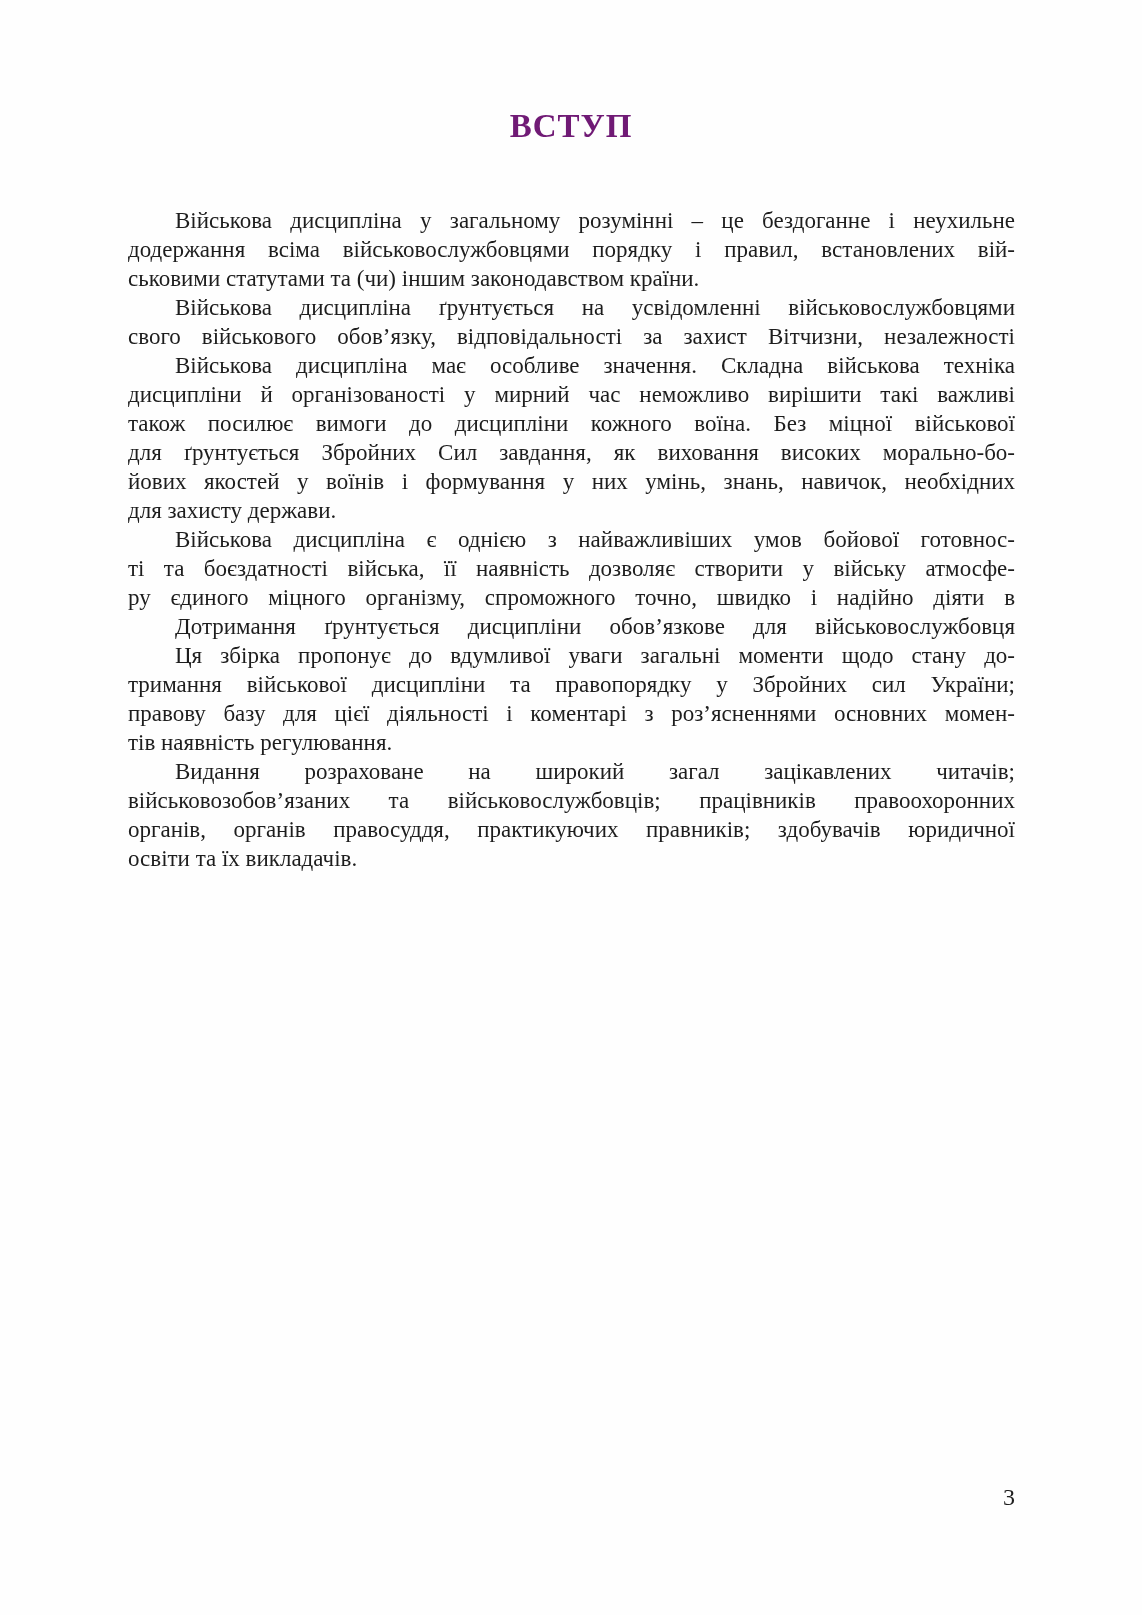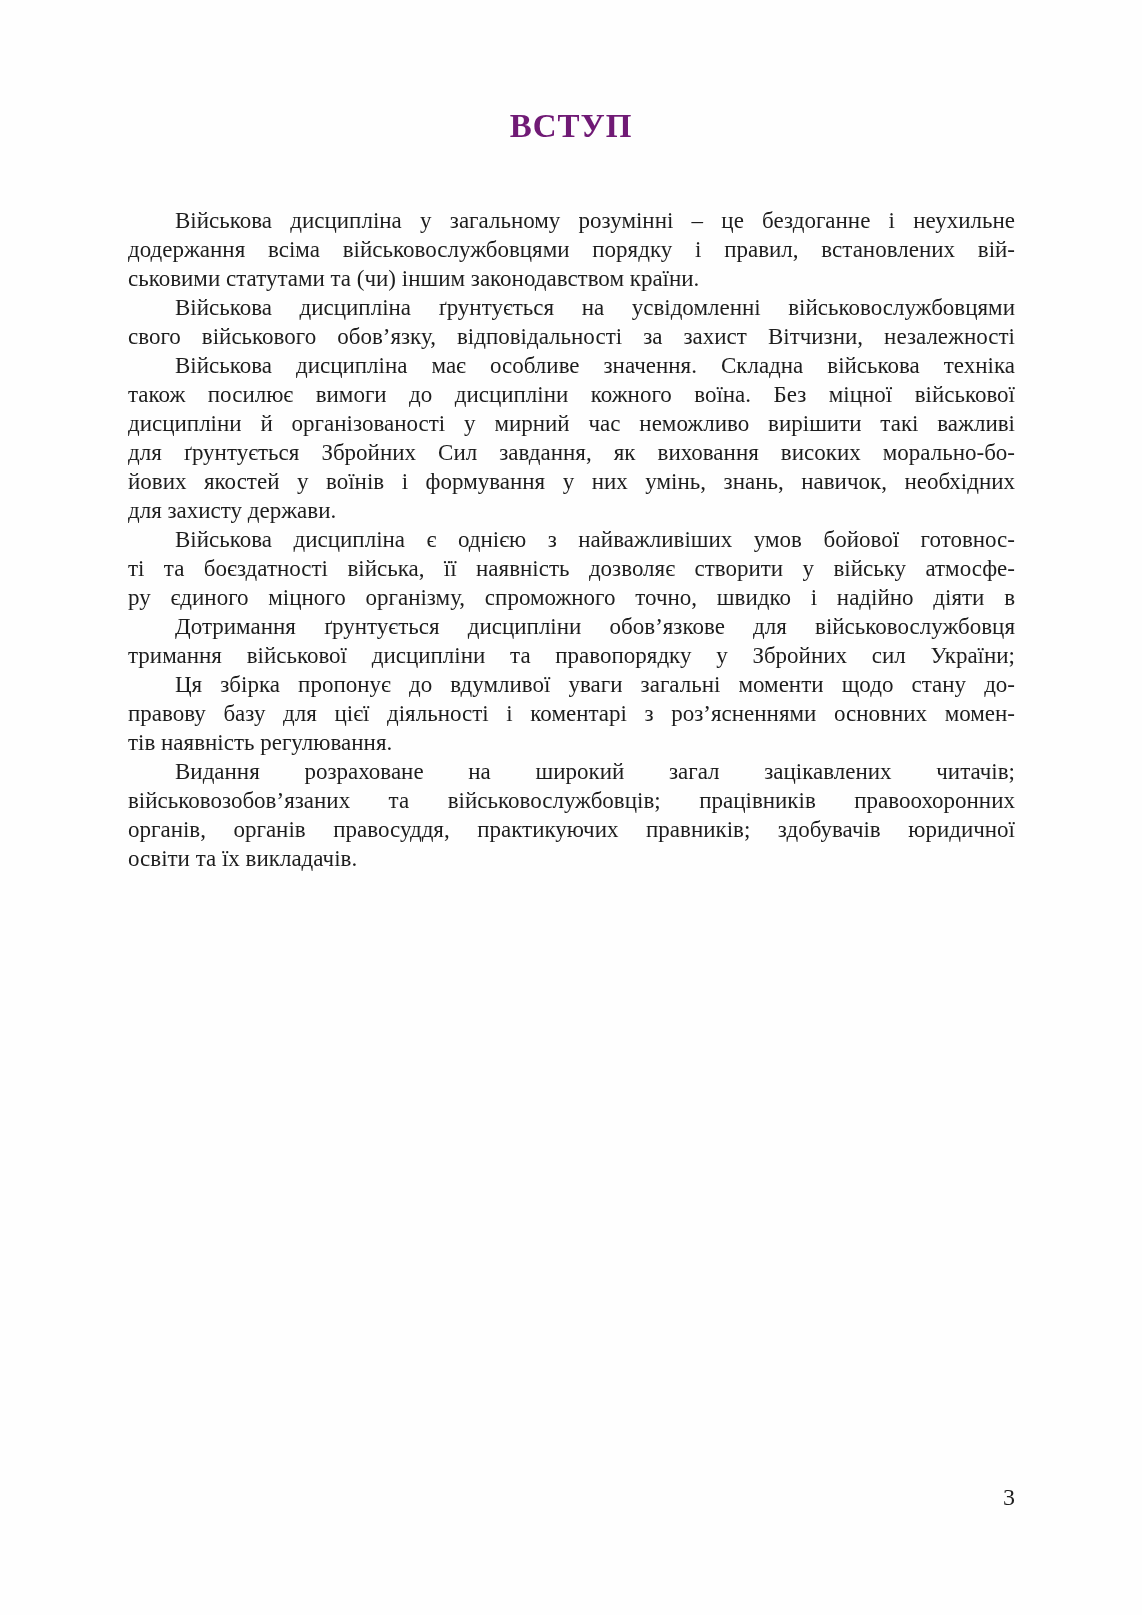--- a/index.html
+++ b/index.html
@@ -81,40 +81,40 @@
       <span class="line last">ськовими статутами та (чи) іншим законодавством країни.</span>
     </p>
 
     <p class="para">
       <span class="line first">Військова дисципліна ґрунтується на усвідомленні військовослужбовцями</span>
       <span class="line">свого військового обов’язку, відповідальності за захист Вітчизни, незалежності</span>
     </p>
 
     <p class="para">
       <span class="line first">Військова дисципліна має особливе значення. Складна військова техніка</span>
+      <span class="line">дисципліни й організованості у мирний час неможливо вирішити такі важливі</span>
       <span class="line">також посилює вимоги до дисципліни кожного воїна. Без міцної військової</span>
-      <span class="line">дисципліни й організованості у мирний час неможливо вирішити такі важливі</span>
       <span class="line">для ґрунтується Збройних Сил завдання, як виховання високих морально-бо-</span>
       <span class="line">йових якостей у воїнів і формування у них умінь, знань, навичок, необхідних</span>
       <span class="line last">для захисту держави.</span>
     </p>
 
     <p class="para">
       <span class="line first">Військова дисципліна є однією з найважливіших умов бойової готовнос-</span>
       <span class="line">ті та боєздатності війська, її наявність дозволяє створити у війську атмосфе-</span>
       <span class="line">ру єдиного міцного організму, спроможного точно, швидко і надійно діяти в</span>
     </p>
 
     <p class="para">
       <span class="line first">Дотримання ґрунтується дисципліни обов’язкове для військовослужбовця</span>
     </p>
 
     <p class="para">
+      <span class="line first">Ця збірка пропонує до вдумливої уваги загальні моменти щодо стану до-</span>
       <span class="line">тримання військової дисципліни та правопорядку у Збройних сил України;</span>
-      <span class="line first">Ця збірка пропонує до вдумливої уваги загальні моменти щодо стану до-</span>
       <span class="line">правову базу для цієї діяльності і коментарі з роз’ясненнями основних момен-</span>
       <span class="line last">тів наявність регулювання.</span>
     </p>
 
     <p class="para">
       <span class="line first">Видання розраховане на широкий загал зацікавлених читачів;</span>
       <span class="line">військовозобов’язаних та військовослужбовців; працівників правоохоронних</span>
       <span class="line">органів, органів правосуддя, практикуючих правників; здобувачів юридичної</span>
       <span class="line last">освіти та їх викладачів.</span>
     </p>

